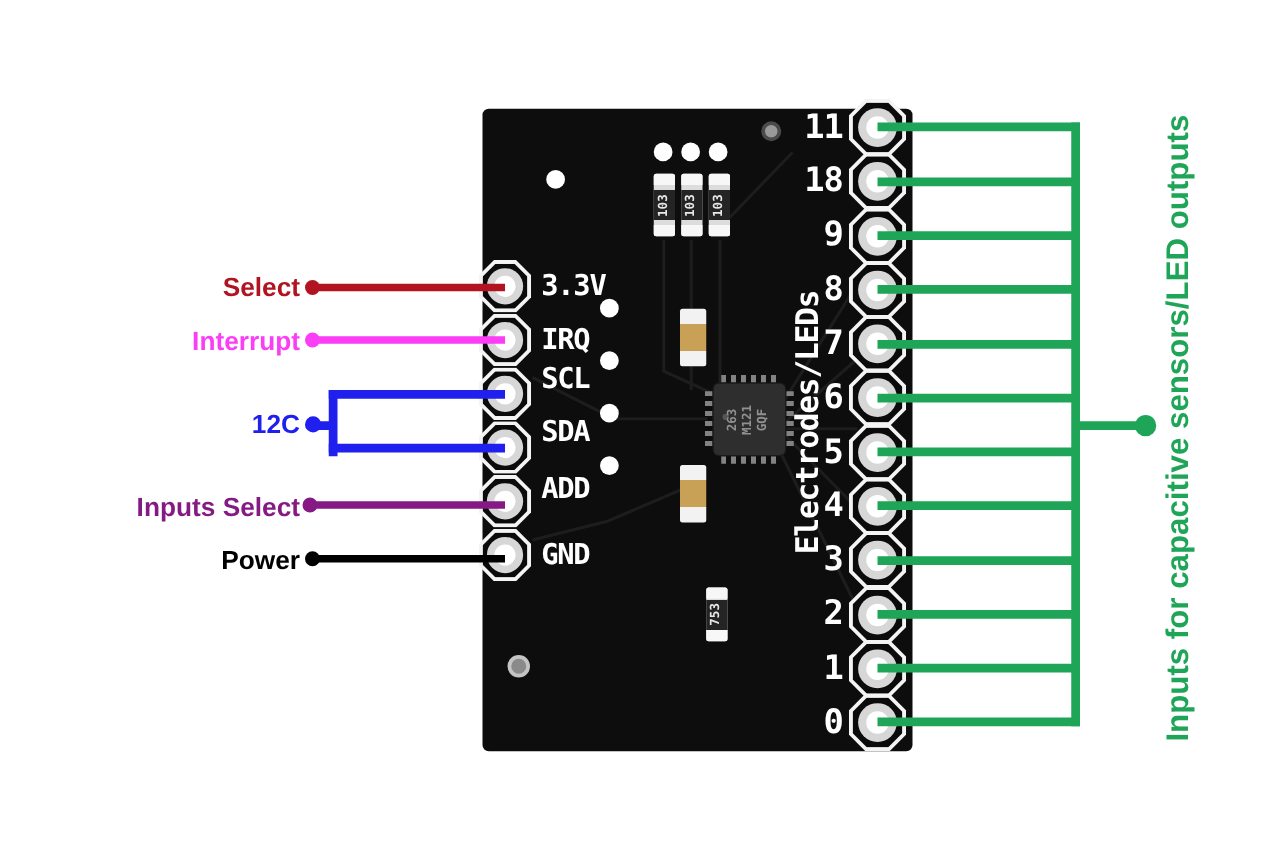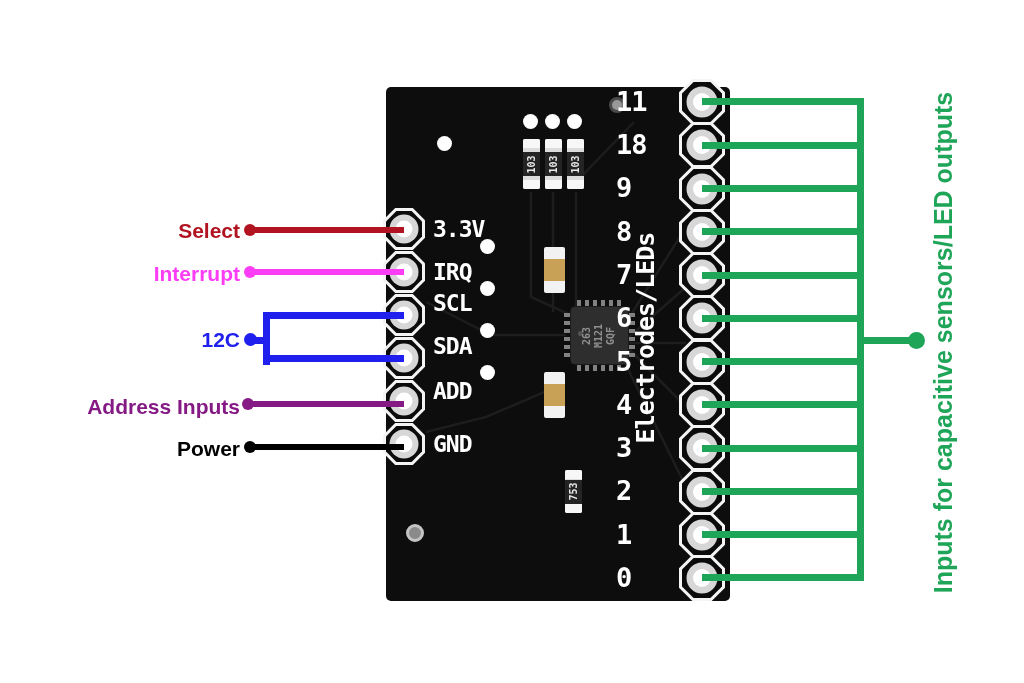--- a/index.html
+++ b/index.html
@@ -20,21 +20,21 @@
   .ring{position:absolute;left:50%;top:50%;transform:translate(-50%,-50%);
         width:29px;height:29px;border-radius:50%;background:#d7d7d7;}
   .pad-lg .ring{width:31px;height:31px;}
   .hole{position:absolute;left:50%;top:50%;transform:translate(-50%,-50%);
         width:17px;height:17px;border-radius:50%;background:#ffffff;}
   .pad-lg .hole{width:18px;height:18px;}
 
   
   .silk{position:absolute;left:433px;height:28px;line-height:28px;color:#ffffff;
         font-family:"DejaVu Sans Mono", monospace;font-weight:bold;font-size:23px;letter-spacing:-1px;}
-  .pin-num{position:absolute;left:616px;width:58px;height:30px;line-height:30px;text-align:left;color:#ffffff;
+  .pin-num{position:absolute;left:616px;width:58px;height:30px;line-height:30px;text-align:right;color:#ffffff;
         font-family:"DejaVu Sans Mono", monospace;font-weight:bold;font-size:27px;letter-spacing:-1px;}
   .vertical-silk{position:absolute;left:531px;top:325px;width:230px;height:26px;line-height:26px;
         text-align:center;color:#ffffff;font-family:"DejaVu Sans Mono", monospace;font-weight:bold;
         font-size:25px;letter-spacing:-1px;transform:rotate(-90deg);}
 
   
   .via{position:absolute;width:15px;height:15px;border-radius:50%;background:#ffffff;}
   .hole-drill{position:absolute;border-radius:50%;}
   .resistor{position:absolute;width:17px;background:#dcdcdc;border-radius:2px;}
   .res-cap-top{position:absolute;left:0;top:0;width:100%;height:9px;background:#f7f7f7;border-radius:2px 2px 0 0;}
@@ -308,21 +308,21 @@
   <div class="ann-dot c-int" style="left:244px;top:266px;width:12px;height:12px"></div>
   <div class="ann-line c-int" style="left:250px;top:269px;width:154px"></div>
 
   <span class="ann-label c-i2c" style="top:327px">12C</span>
   <div class="ann-dot c-i2c" style="left:244px;top:333px;width:13px;height:13px"></div>
   <div class="ann-line c-i2c" style="left:251px;top:337px;width:16px;height:7px"></div>
   <div class="ann-line c-i2c" style="left:263px;top:312px;width:7px;height:53px"></div>
   <div class="ann-line c-i2c" style="left:263px;top:312px;width:141px;height:7px"></div>
   <div class="ann-line c-i2c" style="left:263px;top:355px;width:141px;height:7px"></div>
 
-  <span class="ann-label c-addr" style="top:394px">Address Inputs</span>
+  <span class="ann-label c-addr" style="top:394px">Inputs Select</span>
   <div class="ann-dot c-addr" style="left:242px;top:398px;width:12px;height:12px"></div>
   <div class="ann-line c-addr" style="left:248px;top:401px;width:156px"></div>
 
   <span class="ann-label c-gnd" style="top:436px">Power</span>
   <div class="ann-dot c-gnd" style="left:244px;top:441px;width:12px;height:12px"></div>
   <div class="ann-line c-gnd" style="left:250px;top:444px;width:154px"></div>
 
   <div class="green-line" style="left:702px;top:98px;width:162px"></div>
   <div class="green-line" style="left:702px;top:142px;width:162px"></div>
   <div class="green-line" style="left:702px;top:185px;width:162px"></div>

